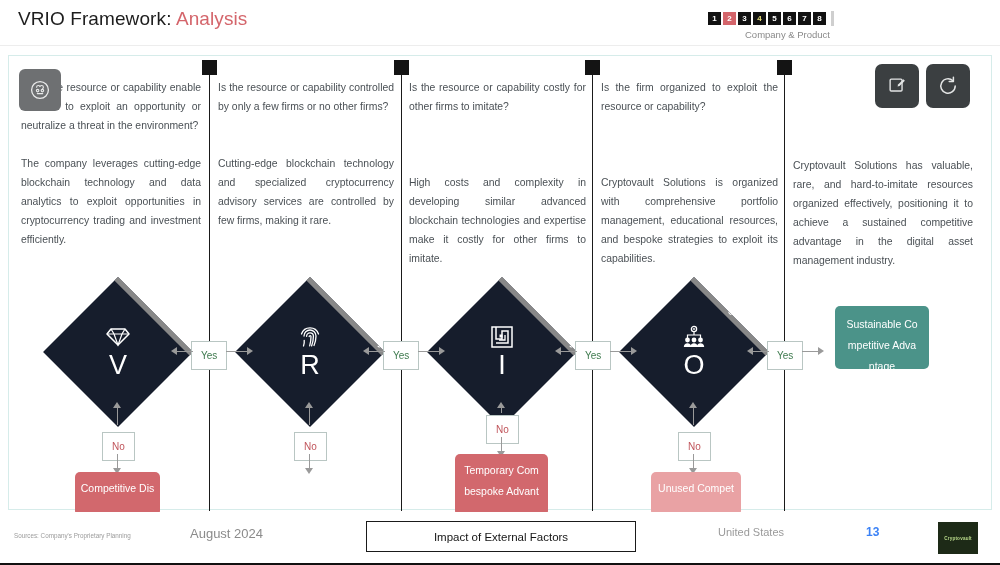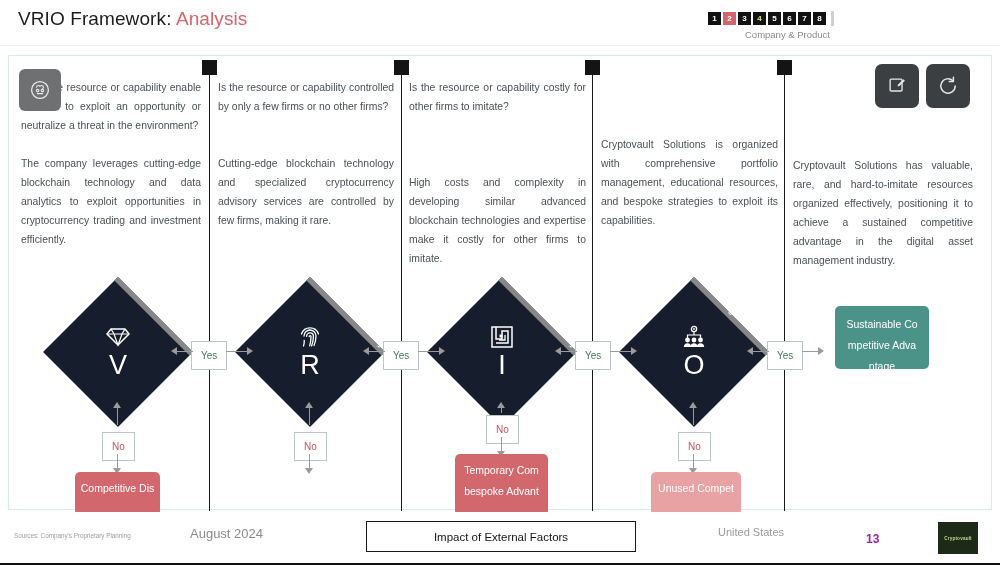--- a/index.html
+++ b/index.html
@@ -123,21 +123,21 @@
   .footer-rule { position: absolute; left: 0; top: 51px; width: 1000px; height: 2px; background: #111; }
   .f-source { position: absolute; left: 14px; top: 20px; font-size: 6.3px; color: #9b9b9b; white-space: nowrap; }
   .f-date   { position: absolute; left: 190px; top: 14px; font-size: 13px; color: #8b8b8b; white-space: nowrap; }
   .f-center {
     position: absolute; left: 366px; top: 9px; width: 270px; height: 31px;
     border: 1.4px solid #1a1a1a; background: #fff;
     display: flex; align-items: center; justify-content: center;
     font-size: 11.5px; color: #151515;
   }
   .f-country { position: absolute; left: 718px; top: 14px; font-size: 11px; color: #9a9a9a; white-space: nowrap; }
-  .f-page    { position: absolute; left: 866px; top: 20px; font-size: 12px; font-weight: 700; color: #a21caf; }
+  .f-page    { position: absolute; left: 866px; top: 13px; font-size: 12px; font-weight: 700; color: #3b82f6; }
   .f-logo {
     position: absolute; left: 938px; top: 10px; width: 40px; height: 32px;
     background: #1d2a17; display: flex; align-items: center; justify-content: center;
   }
   .f-logo span { color: #b8d98a; font-size: 4.6px; font-weight: 700; letter-spacing: .2px; }
 </style>
 </head>
 <body>
 
 <div class="slide">
@@ -184,20 +184,21 @@
       <div class="q">Is the resource or capability controlled by only a few firms or no other firms?</div>
       <div class="a" style="margin-top:38px">Cutting-edge blockchain technology and specialized cryptocurrency advisory services are controlled by few firms, making it rare.</div>
     </div>
 
     <div class="col" style="left:400px; width:177px;">
       <div class="q">Is the resource or capability costly for other firms to imitate?</div>
       <div class="a" style="margin-top:57px">High costs and complexity in developing similar advanced blockchain technologies and expertise make it costly for other firms to imitate.</div>
     </div>
 
     <div class="col" style="left:592px; width:177px;">
+      <div class="q">Is the firm organized to exploit the resource or capability?</div>
       <div class="a" style="margin-top:57px">Cryptovault Solutions is organized with comprehensive portfolio management, educational resources, and bespoke strategies to exploit its capabilities.</div>
     </div>
 
     <div class="col" style="left:784px; width:180px; top:100px;">
       <div class="a" style="margin-top:0">Cryptovault Solutions has valuable, rare, and hard-to-imitate resources organized effectively, positioning it to achieve a sustained competitive advantage in the digital asset management industry.</div>
     </div>
 
     <div class="icon-btn-gray">
       <svg width="24" height="24" viewBox="0 0 24 24">
         <circle cx="12" cy="12" r="8.4" fill="none" stroke="#e9eaea" stroke-width="1.3"></circle>

